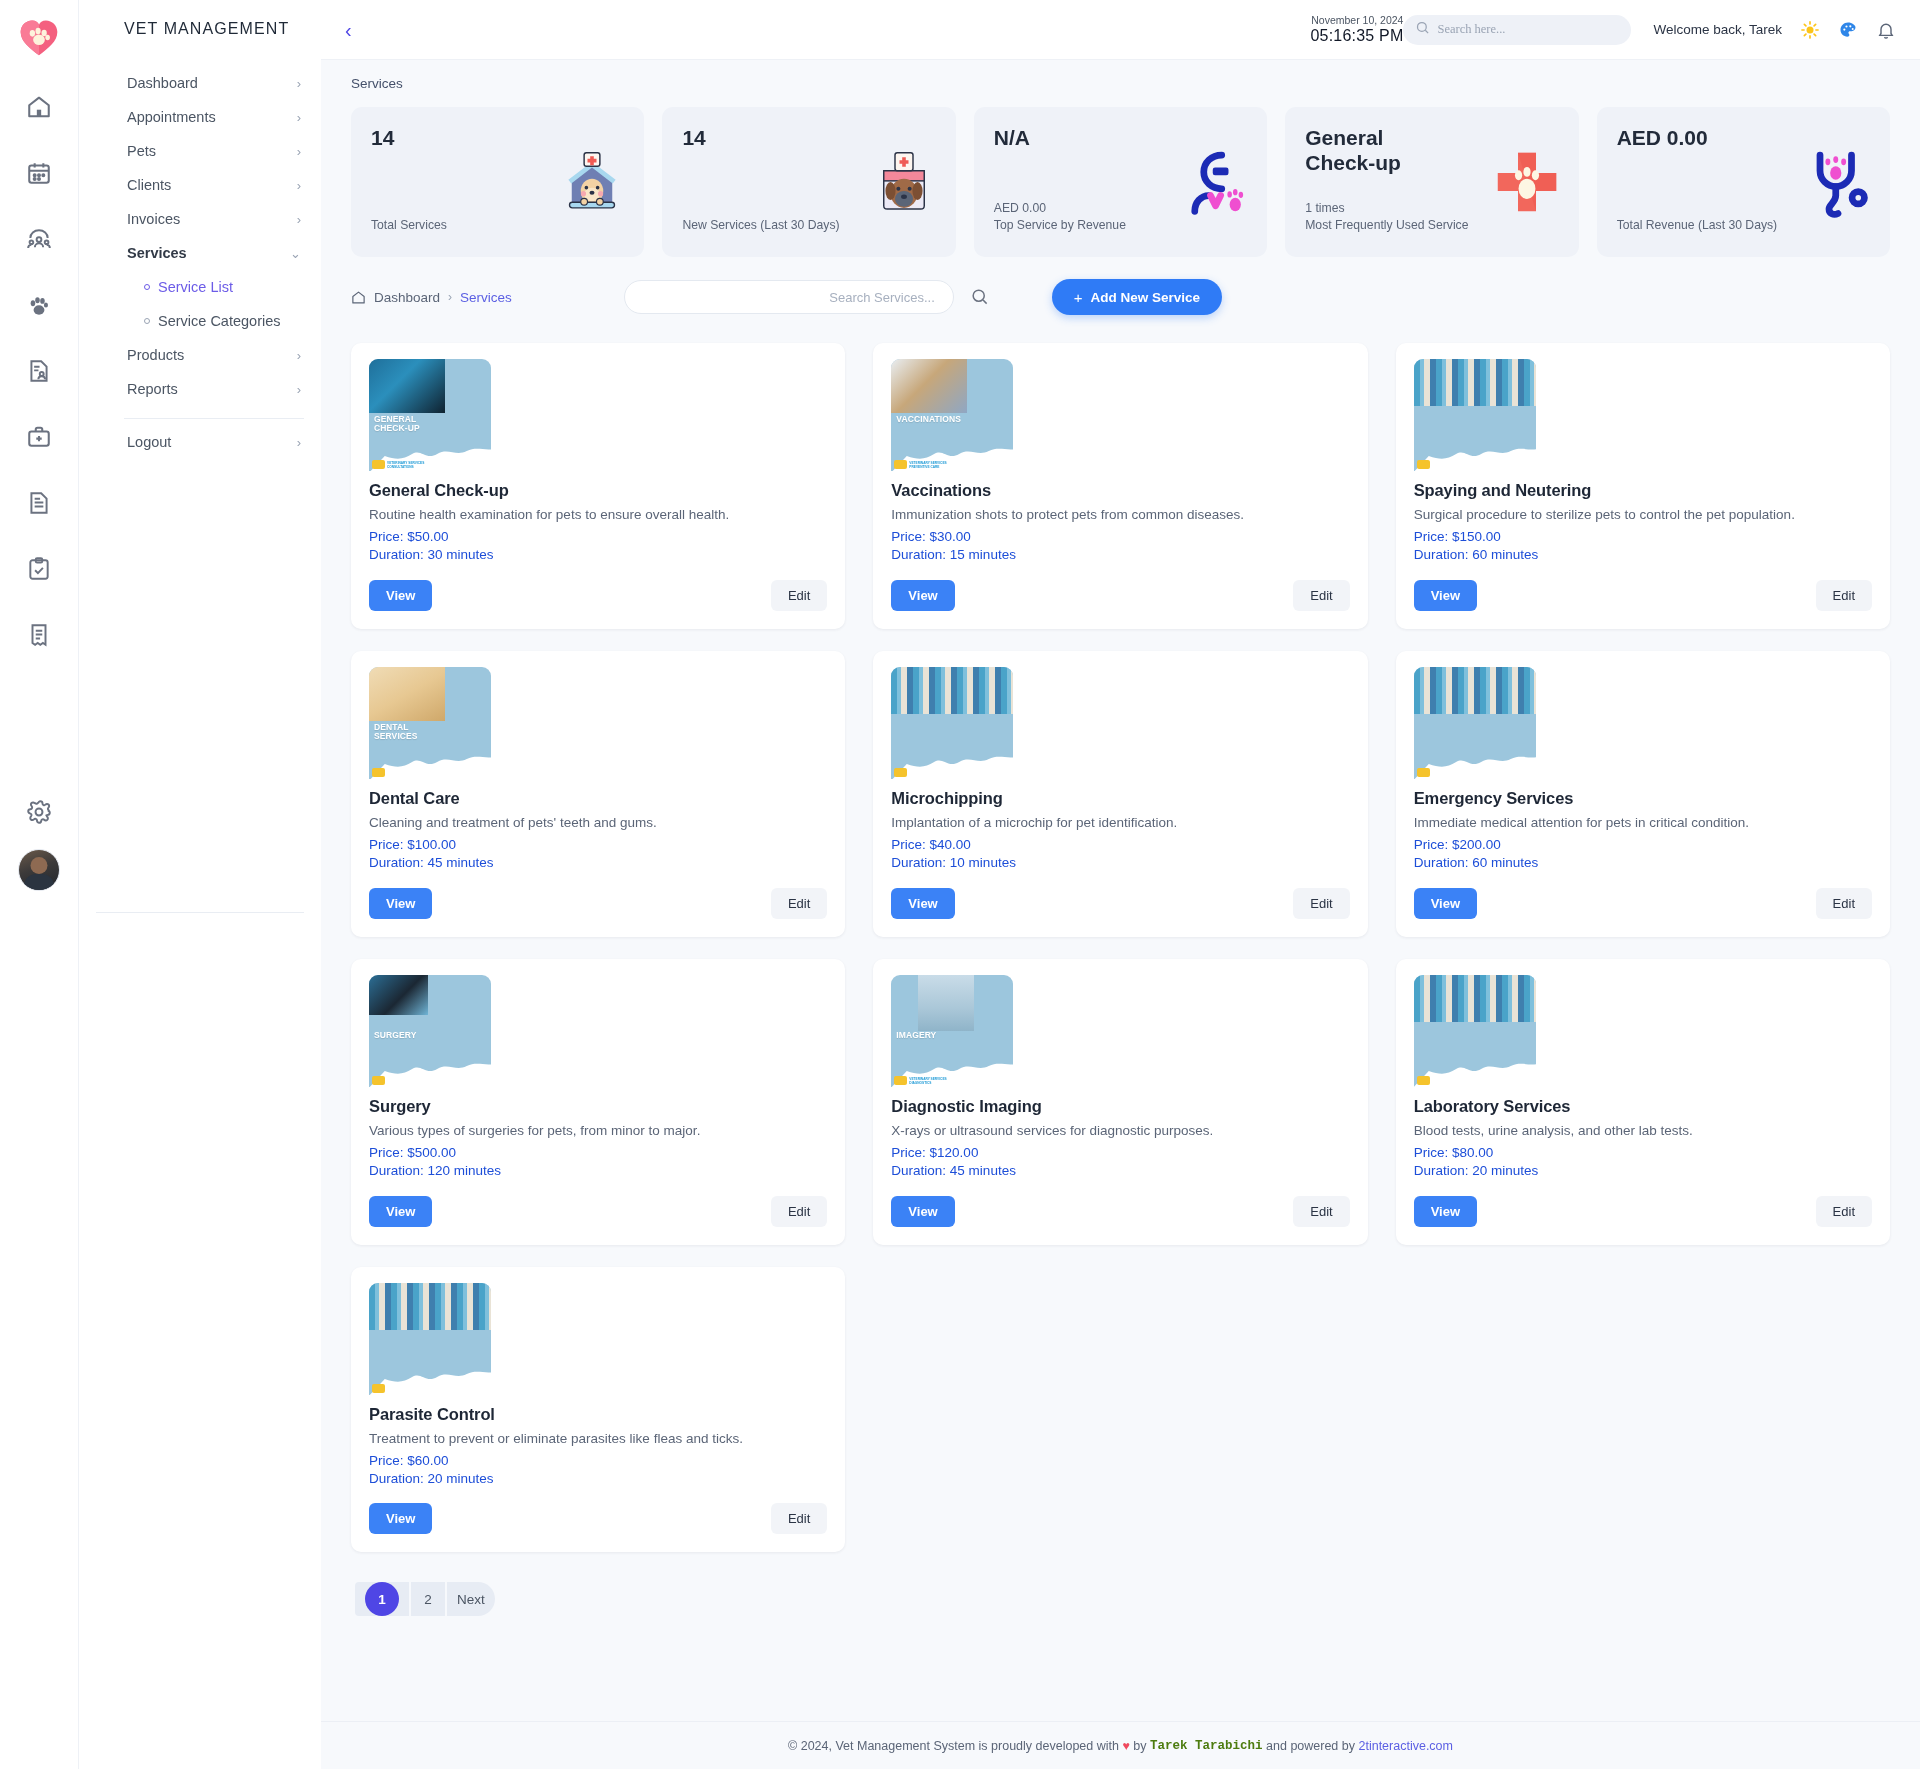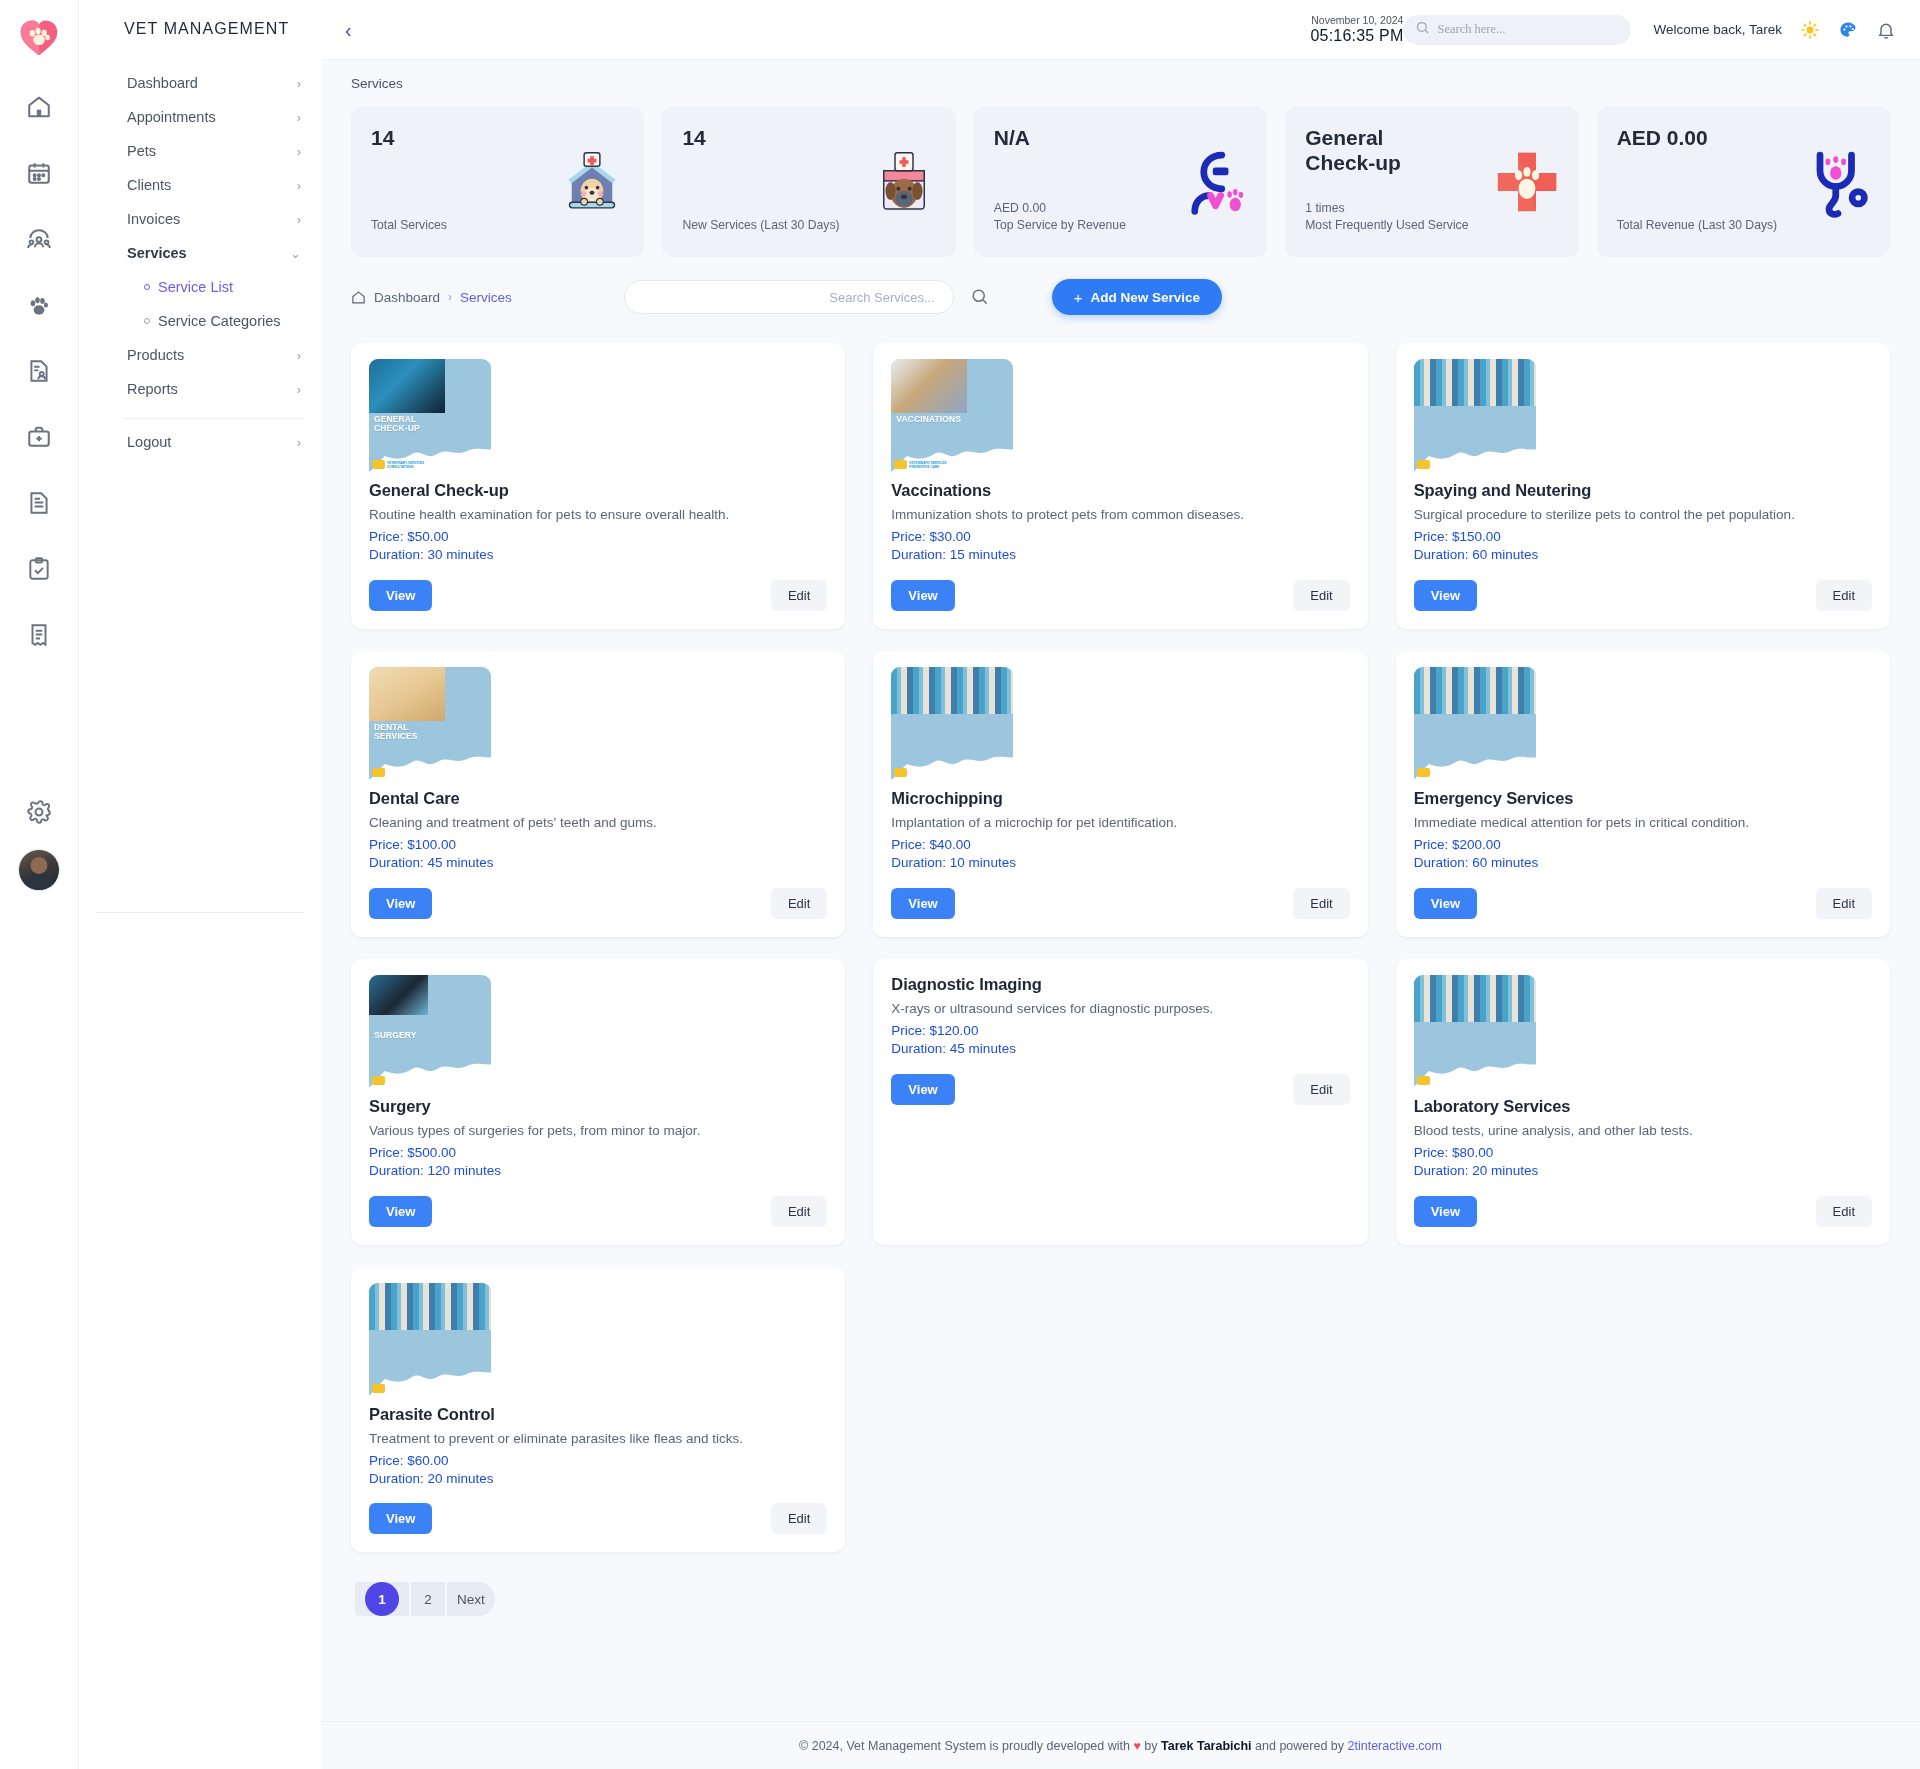--- a/index.html
+++ b/index.html
@@ -265,21 +265,21 @@
   }
 
   .spacer { flex: 1 1 auto; min-height: 28px; }
   .footer {
     border-top: 1px solid #eceff5;
     height: 48px; display: flex; align-items: center; justify-content: center;
     font-size: 12.5px; color: #5b6577;
     background: #f7f9fc;
   }
   .footer .heart { color: #ef4a5e; }
-  .footer b { color: #0f172a; }
+  .footer b { color: #4d7c0f; font-family: Liberation Mono, monospace; }
   .footer a { color: #5b5fe3; text-decoration: none; }
 </style>
 </head>
 <body>
 
 <aside class="icon-rail">
   <div class="brand-logo">
     <svg viewBox="0 0 48 48" width="44" height="44" aria-hidden="true">
       <path d="M24 44C14 36 4 29 4 18.5 4 11.6 9.6 6 16.5 6 20.4 6 23 8 24 10.5 25 8 27.6 6 31.5 6 38.4 6 44 11.6 44 18.5 44 29 34 36 24 44z" fill="#f4607f"></path>
       <path d="M24 44C14 36 4 29 4 18.5 4 11.6 9.6 6 16.5 6 20.4 6 23 8 24 10.5V44z" fill="#f97b96"></path>
@@ -764,20 +764,32 @@
       <p class="card-desc">Various types of surgeries for pets, from minor to major.</p>
       <div class="card-meta">Price: $500.00</div>
       <div class="card-meta">Duration: 120 minutes</div>
       <div class="card-actions">
         <button class="btn-view">View</button>
         <button class="btn-edit">Edit</button>
       </div>
     </article>
 
     <article class="card">
+      <div class="thumb">
+        <div class="bg"></div>
+        <div class="photo" style="left:22%;width:46%;height:50%;background:linear-gradient(180deg,#c9dce8 0%,#aac7d8 60%,#8fb4c9 100%)"></div>
+        <svg class="splash" viewBox="0 0 120 60" preserveAspectRatio="none">
+            <path d="M0 60h120V26c-10 6-18-2-28 4s-16-4-26 3-14-6-22 0-14 6-24 2z" fill="#fff"></path>
+          </svg>
+        <div class="cap">IMAGERY</div>
+        <div class="logo">
+            <div class="mark"></div>
+            <div class="txt">VETERINARY SERVICES<br>DIAGNOSTICS</div>
+          </div>
+      </div>
       <h3 class="card-title">Diagnostic Imaging</h3>
       <p class="card-desc">X-rays or ultrasound services for diagnostic purposes.</p>
       <div class="card-meta">Price: $120.00</div>
       <div class="card-meta">Duration: 45 minutes</div>
       <div class="card-actions">
         <button class="btn-view">View</button>
         <button class="btn-edit">Edit</button>
       </div>
     </article>
 

